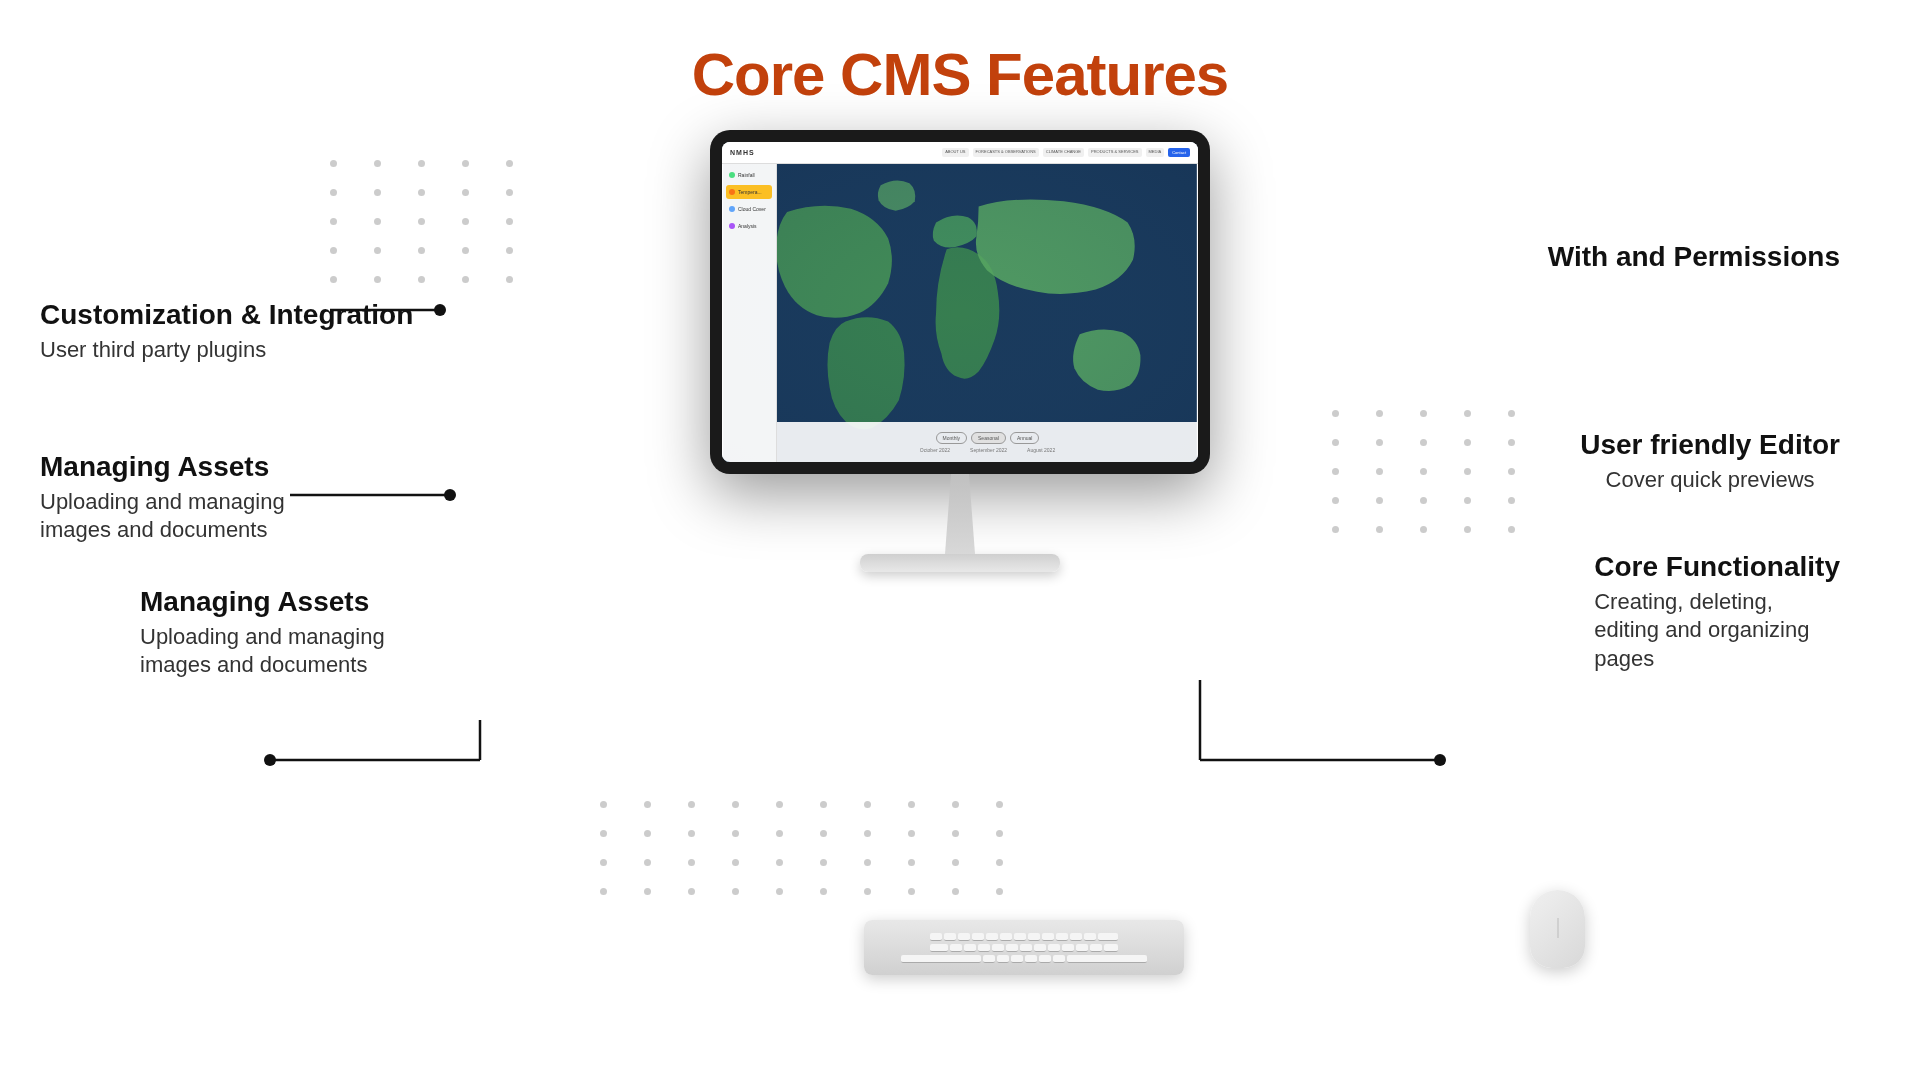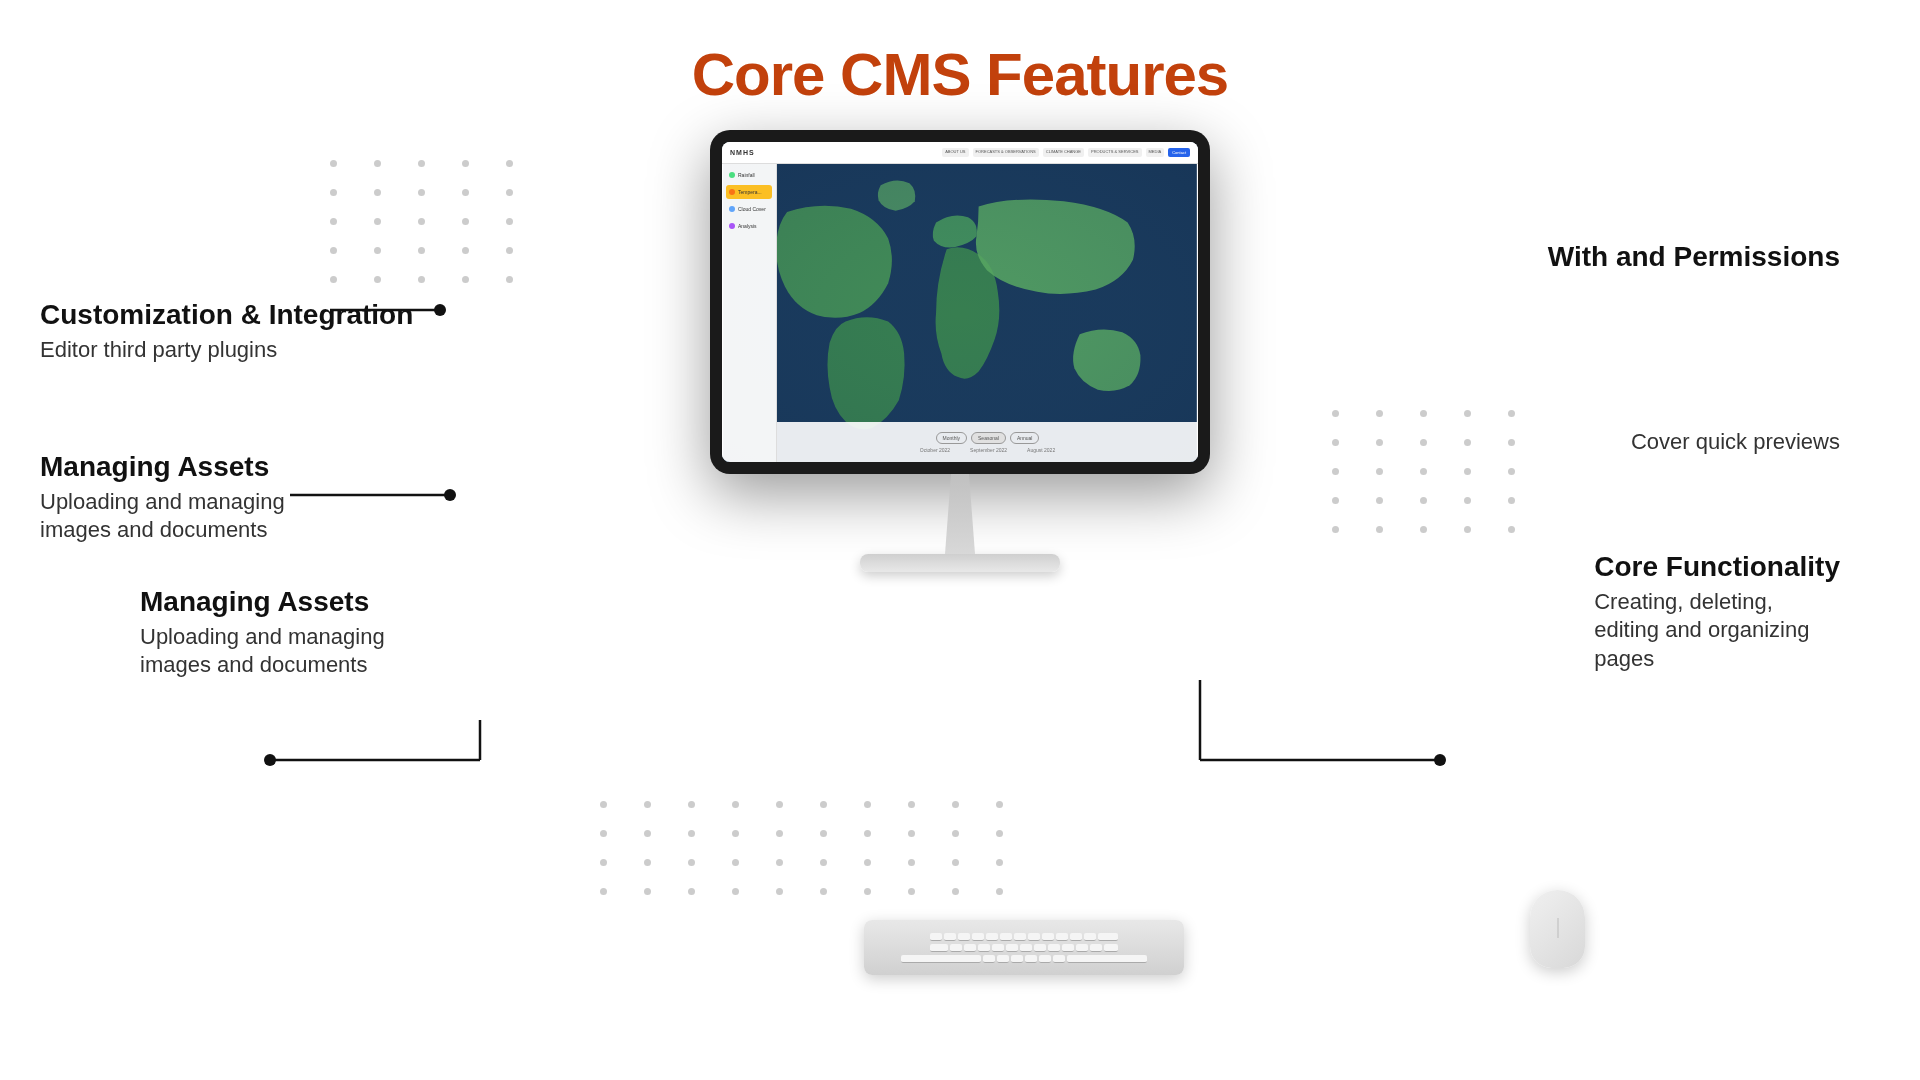--- a/index.html
+++ b/index.html
@@ -544,40 +544,41 @@
     <div class="key" style="width:80px;"></div>
   </div>
 </div>
 
 <div class="mouse">
   <div class="mouse-line"></div>
 </div>
 
 <div class="feature-label" style="left:40px; top:258px;margin-top:40px;">
   <div class="feature-title">Customization &amp; Integration</div>
-  <div class="feature-desc">Editor third party plugins</div>
+  <div class="feature-desc">User third party plugins</div>
 </div>
 
 <div class="feature-label" style="left:40px; top:450px;">
   <div class="feature-title">Managing Assets</div>
   <div class="feature-desc" style="white-space:pre-line;">Uploading and managing
 images  and documents</div>
 </div>
 
 <div class="feature-label" style="left:140px; top:585px;">
   <div class="feature-title">Managing Assets</div>
   <div class="feature-desc" style="white-space:pre-line;">Uploading and managing
 images  and documents</div>
 </div>
 
 <div class="feature-label" style="right:80px; top:240px; text-align:center;">
   <div class="feature-title" style="text-align:center;">With and Permissions</div>
 </div>
 
 <div class="feature-label" style="right:80px; top:428px; text-align:center;">
+  <div class="feature-title" style="text-align:center;">User friendly Editor</div>
   <div class="feature-desc" style="text-align:center;">Cover quick previews</div>
 </div>
 
 <div class="feature-label" style="right:80px; top:550px; text-align:center;">
   <div class="feature-title" style="text-align:right;">Core Functionality</div>
   <div class="feature-desc" style="text-align:left; white-space:pre-line;">Creating, deleting,
 editing and organizing
 pages</div>
 </div>
 

